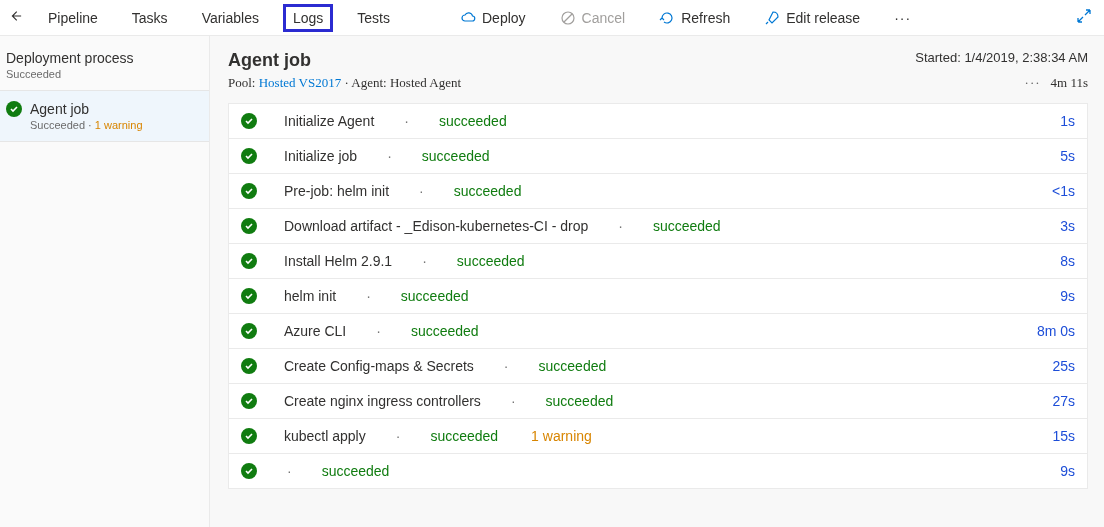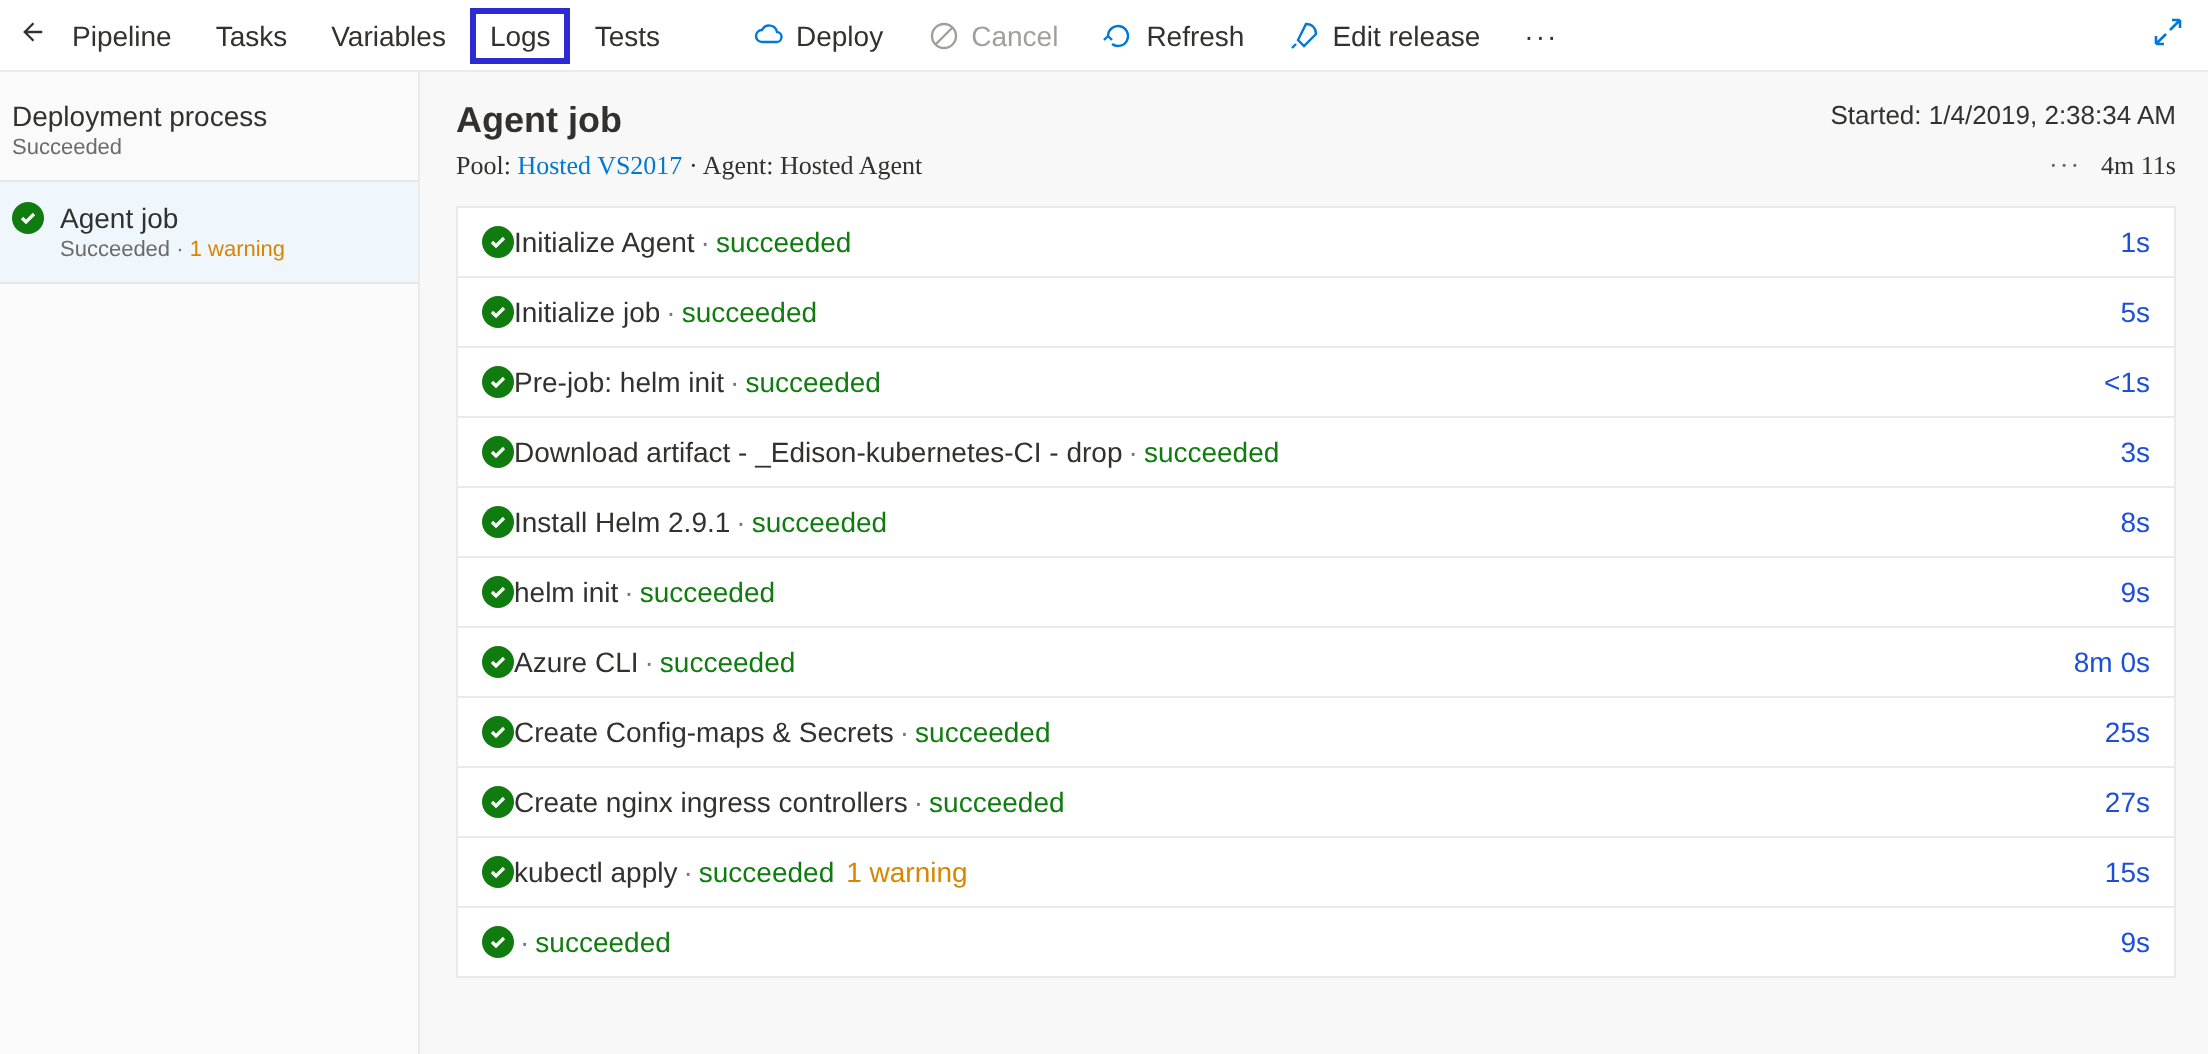--- a/index.html
+++ b/index.html
@@ -11,21 +11,21 @@
     width: 1104px;
     height: 527px;
     overflow: hidden;
   }
   .toolbar {
     display: flex;
     align-items: center;
     height: 36px;
     padding: 0 8px;
     border-bottom: 1px solid #eaeaea;
-    gap: 2px;
+    gap: 14px;
   }
   .tb-link, .tb-action {
     padding: 6px 10px;
     font-size: 14px;
     color: #323130;
     cursor: pointer;
     display: flex;
     align-items: center;
     gap: 6px;
     white-space: nowrap;
@@ -83,21 +83,21 @@
 
   .step-list {
     background: #fff;
     border: 1px solid #eaeaea;
   }
   .step {
     display: flex;
     align-items: center;
     padding: 9px 12px;
     border-bottom: 1px solid #eaeaea;
-    gap: 0;
+    gap: 27px;
     cursor: pointer;
   }
   .step:last-child { border-bottom: none; }
   .check {
     width: 16px; height: 16px; border-radius: 50%;
     background: #107c10;
     display:flex; align-items:center; justify-content:center;
     flex: none;
   }
   .check svg { display:block; }

